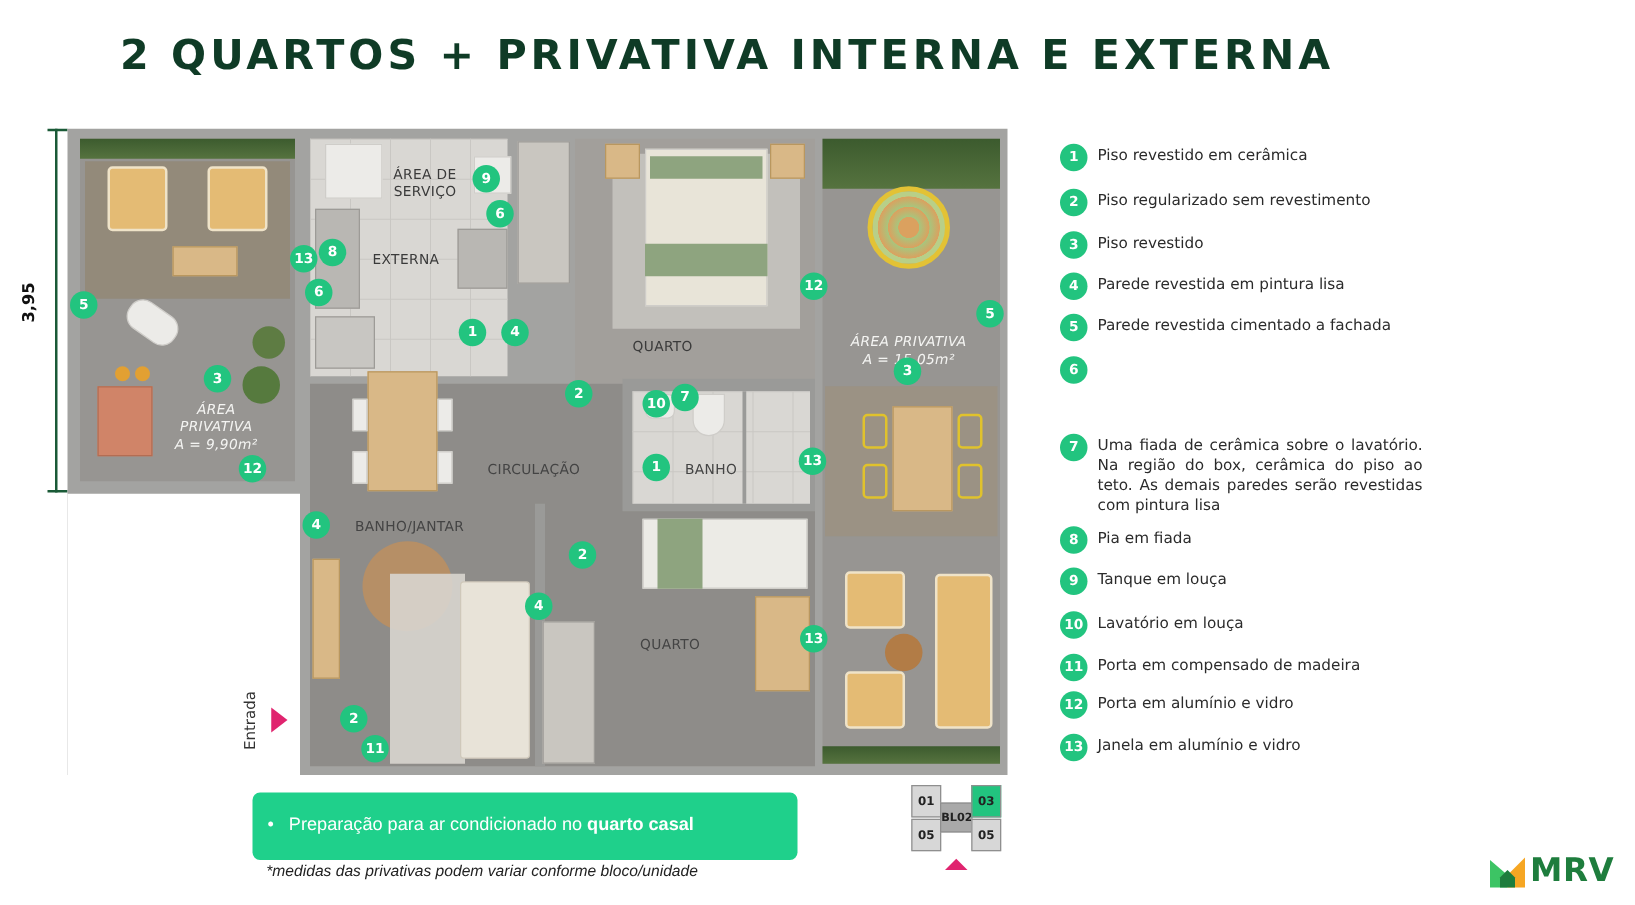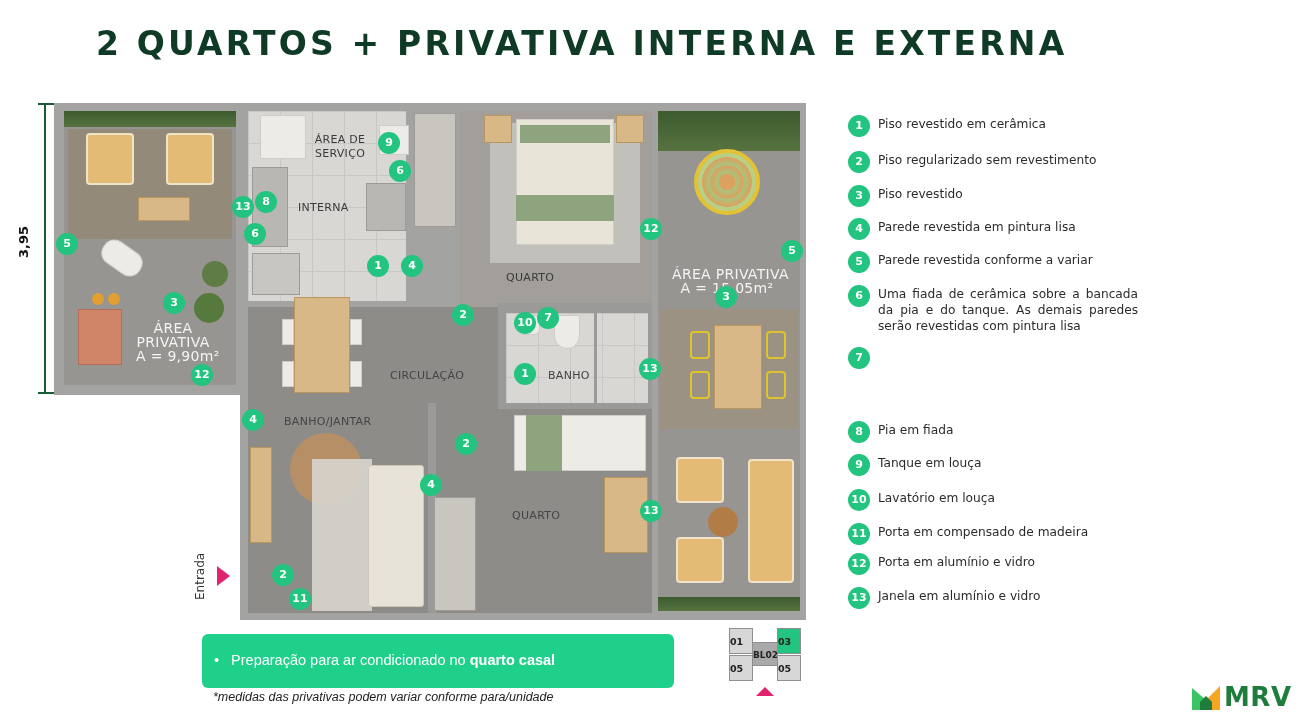--- a/index.html
+++ b/index.html
@@ -39,21 +39,21 @@
   .furn-terracotta { position: absolute; background: #d08468; border: 1px solid #b36d53; }
   .round-rug { position: absolute; background: #b68f66; border-radius: 50%; }
   .ballpit { position: absolute; border-radius: 50%; border: 4px solid #e3c235;
              background: radial-gradient(circle, #dba15f 20%, #a8c57d 21%, #dba15f 40%, #a8c57d 41%, #dba15f 60%, #b8cf88 61%); }
   .grey-block { position: absolute; background: #b9b7b3; border: 1px solid #9d9b97; }
 
   .room-label {
     position: absolute; font-family: "DejaVu Sans", sans-serif; font-size: 11px; color: #3a3a3a;
     text-align: center; white-space: nowrap; letter-spacing: .3px;
   }
-  .room-label.light { color: #f4f4f2; font-size: 14px; line-height: 14px; }
+  .room-label.light { color: #f4f4f2; font-size: 11px; line-height: 14px; font-style: italic; }
 
   .badge {
     position: absolute; width: 22px; height: 22px; border-radius: 50%;
     background: #22c47f; color: #fff; font-family: "DejaVu Sans", sans-serif;
     font-weight: bold; font-size: 11px; line-height: 22px; text-align: center;
   }
 
   .entrada {
     position: absolute; left: 193px; top: 600px; transform: rotate(-90deg); transform-origin: left top;
     font-family: "DejaVu Sans", sans-serif; font-size: 12px; color: #333;
@@ -70,35 +70,35 @@
     flex: 0 0 22px; width: 22px; height: 22px; border-radius: 50%; background: #22c47f;
     color: #fff; font-family: "DejaVu Sans", sans-serif; font-weight: bold; font-size: 11px;
     line-height: 22px; text-align: center; margin-right: 8px; margin-top: -1px;
   }
   .legend-text {
     font-family: "DejaVu Sans", sans-serif; font-size: 12.2px; color: #2b2b2b; line-height: 16px;
     text-align: justify;
   }
 
   .note-box {
-    position: absolute; left: 202px; top: 634px; width: 472px; height: 54px;
+    position: absolute; left: 202px; top: 634px; width: 436px; height: 54px;
     background: #1fd08b; border-radius: 6px; color: #fff;
     font-family: "Liberation Sans", sans-serif; font-size: 14.5px; padding: 18px 0 0 12px;
     white-space: nowrap;
   }
   .note-box .bullet { margin-right: 12px; }
   .note-box b { font-weight: bold; }
   .footnote {
     position: absolute; left: 213px; top: 690px; font-family: "Liberation Sans", sans-serif;
     font-style: italic; font-size: 12.5px; color: #222; white-space: nowrap;
   }
 
   
   .blk { position: absolute; font-family: "DejaVu Sans", sans-serif; font-size: 9.5px; font-weight: bold;
-         text-align: left; color: #222; border: 1px solid #8f8f8f; }
+         text-align: center; color: #222; border: 1px solid #8f8f8f; }
   .blk.unit { width: 24px; height: 26px; line-height: 26px; background: #d7d7d7; }
   .blk.unit.active { background: #22c47f; }
   .blk.core { width: 26px; height: 24px; line-height: 24px; background: #a9a9a9; font-size: 9px; }
   .blk-arrow { position: absolute; left: 756px; top: 687px; width: 0; height: 0;
                border-left: 9px solid transparent; border-right: 9px solid transparent; border-bottom: 9px solid #e0246f; }
 
   .logo { position: absolute; left: 1190px; top: 682px; width: 110px; height: 32px; }
   .logo-text { position: absolute; left: 34px; top: 0; font-family: "DejaVu Sans", sans-serif; font-weight: bold;
                font-size: 26px; color: #1e7d3d; letter-spacing: .5px; }
 </style>
@@ -140,21 +140,21 @@
   <div class="room floor-tile" style="left:194px;top:8px;width:158px;height:190px"></div>
   <div class="furn-white" style="left:206px;top:12px;width:46px;height:44px"></div>
   <div class="furn-white" style="left:325px;top:22px;width:30px;height:30px"></div>
   <div class="grey-block" style="left:198px;top:64px;width:36px;height:80px"></div>
   <div class="grey-block" style="left:312px;top:80px;width:40px;height:48px"></div>
   <div class="grey-block" style="left:198px;top:150px;width:48px;height:42px;background:#c8c6c2"></div>
   <div class="room-label" style="left:258px;top:30px;width:56px;line-height:14px">
     <div style="white-space:pre-line">ÁREA DE
 SERVIÇO</div>
   </div>
-  <div class="room-label" style="left:244px;top:98px">INTERNA</div>
+  <div class="room-label" style="left:244px;top:98px">EXTERNA</div>
 
   <div class="grey-block" style="left:360px;top:10px;width:42px;height:114px;background:#c9c6c0"></div>
 
   <div class="room floor-concrete" style="left:406px;top:8px;width:192px;height:196px;background:#a29f9b"></div>
   <div class="rug" style="left:436px;top:20px;width:150px;height:140px;background:#c5c3bf"></div>
   <div class="furn-wood" style="left:430px;top:12px;width:28px;height:28px"></div>
   <div class="furn-wood" style="left:562px;top:12px;width:28px;height:28px"></div>
   <div class="furn-white" style="left:462px;top:16px;width:98px;height:126px;background:#e8e4d8"></div>
   <div class="furn-green" style="left:466px;top:22px;width:90px;height:18px"></div>
   <div class="furn-green" style="left:462px;top:92px;width:98px;height:26px"></div>
@@ -247,28 +247,28 @@
   <div class="legend-item" style="top:70px">
     <span class="legend-badge">3</span>
     <span class="legend-text">Piso revestido</span>
   </div>
   <div class="legend-item" style="top:103px">
     <span class="legend-badge">4</span>
     <span class="legend-text">Parede revestida em pintura lisa</span>
   </div>
   <div class="legend-item" style="top:136px">
     <span class="legend-badge">5</span>
-    <span class="legend-text">Parede revestida conforme a variar</span>
+    <span class="legend-text">Parede revestida cimentado a fachada</span>
   </div>
   <div class="legend-item" style="top:170px">
     <span class="legend-badge">6</span>
-    <span class="legend-text">Uma fiada de cerâmica sobre a bancada da pia e do tanque. As demais paredes serão revestidas com pintura lisa</span>
   </div>
   <div class="legend-item" style="top:232px">
     <span class="legend-badge">7</span>
+    <span class="legend-text">Uma fiada de cerâmica sobre o lavatório. Na região do box, cerâmica do piso ao teto. As demais paredes serão revestidas com pintura lisa</span>
   </div>
   <div class="legend-item" style="top:306px">
     <span class="legend-badge">8</span>
     <span class="legend-text">Pia em fiada</span>
   </div>
   <div class="legend-item" style="top:339px">
     <span class="legend-badge">9</span>
     <span class="legend-text">Tanque em louça</span>
   </div>
   <div class="legend-item" style="top:374px">
@@ -285,21 +285,21 @@
   </div>
   <div class="legend-item" style="top:472px">
     <span class="legend-badge">13</span>
     <span class="legend-text">Janela em alumínio e vidro</span>
   </div>
 </div>
 
 <div class="note-box">
   <span class="bullet">•</span><span>Preparação para ar condicionado no </span><b>quarto casal</b>
 </div>
-<div class="footnote">*medidas das privativas podem variar conforme para/unidade</div>
+<div class="footnote">*medidas das privativas podem variar conforme bloco/unidade</div>
 
 <div>
   <div class="blk unit" style="left:729px;top:628px">01</div>
   <div class="blk unit" style="left:729px;top:655px">05</div>
   <div class="blk core" style="left:752px;top:642px">BL02</div>
   <div class="blk unit active" style="left:777px;top:628px">03</div>
   <div class="blk unit" style="left:777px;top:655px">05</div>
   <div class="blk-arrow"></div>
 </div>
 

